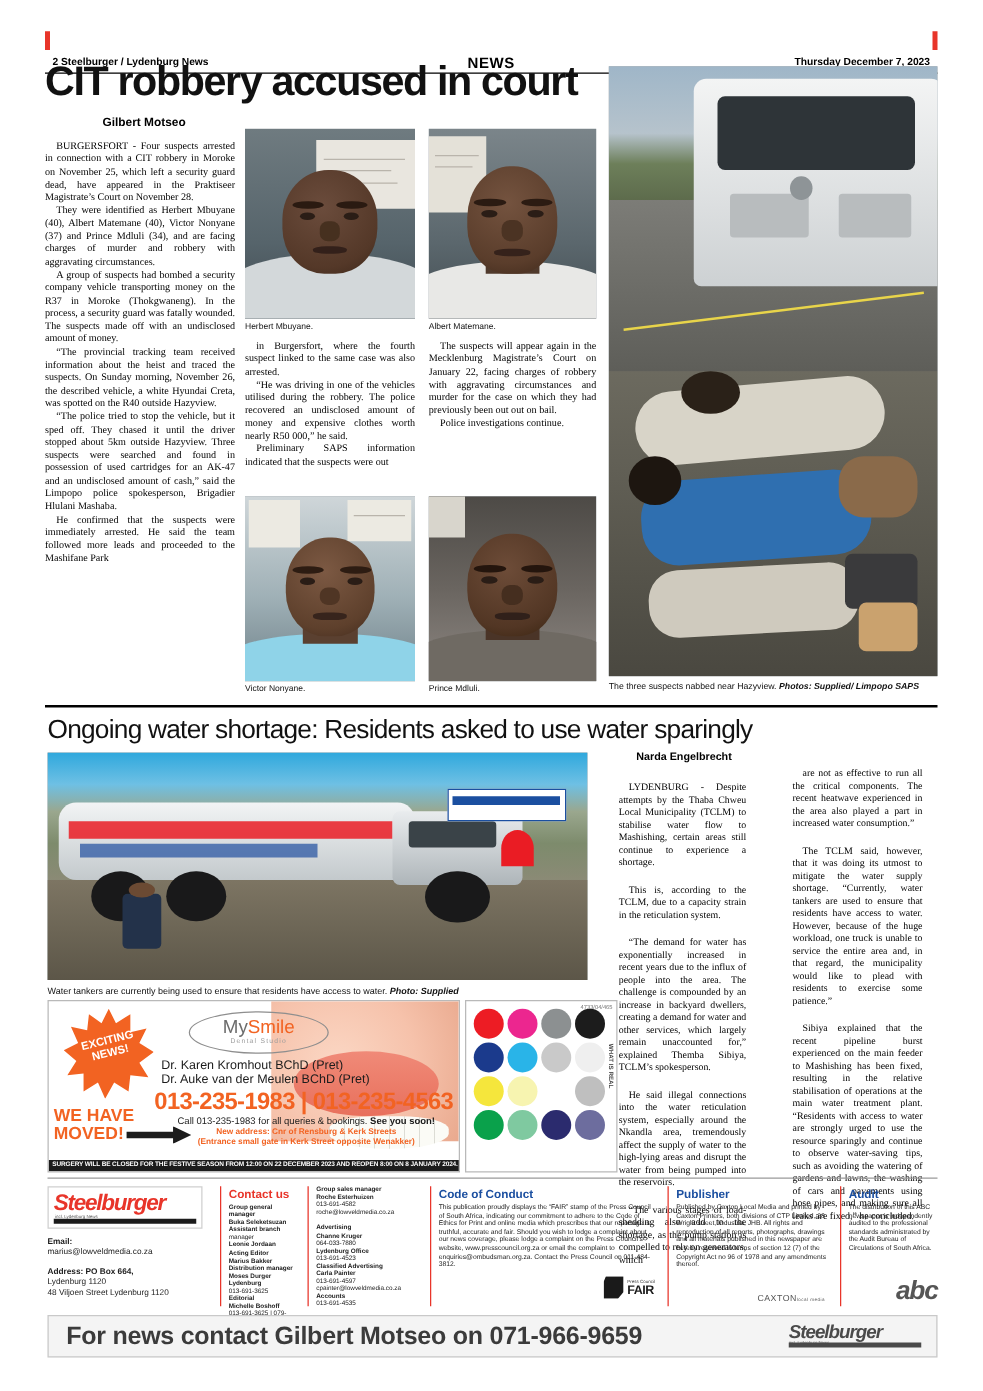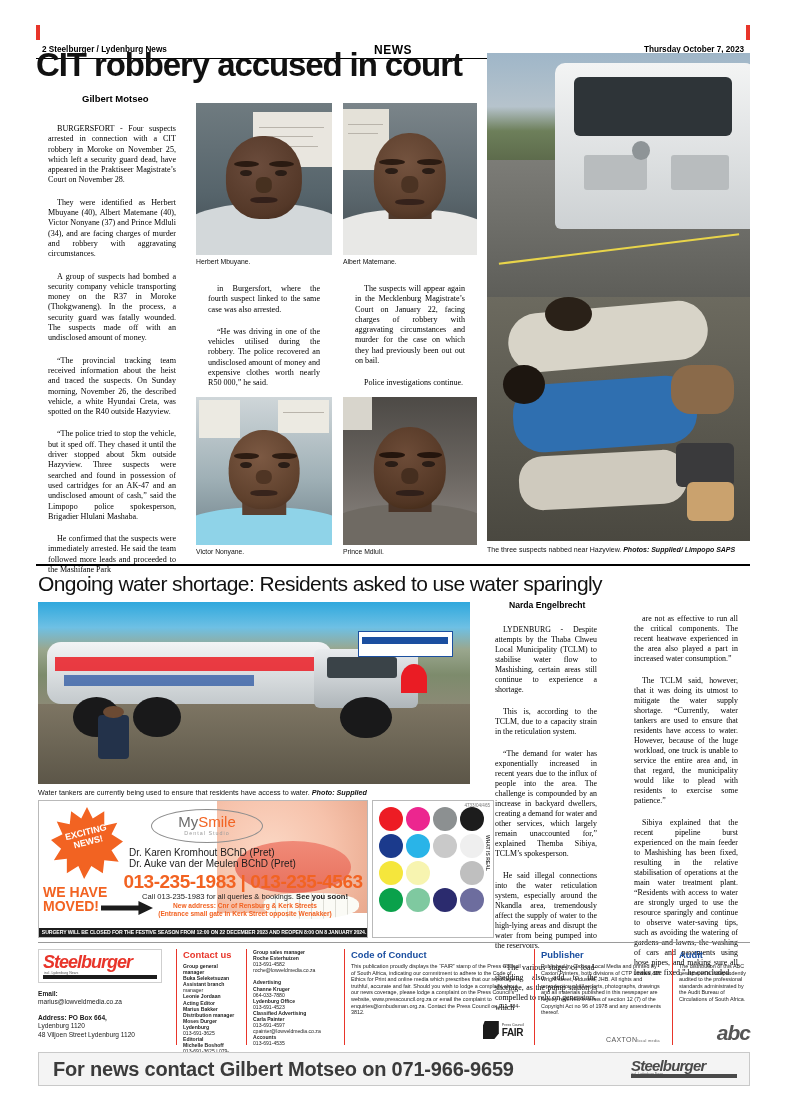--- a/index.html
+++ b/index.html
@@ -34,21 +34,21 @@
     letter-spacing:-1.1px;
     color:#111;
   }
   .byline1 {
     position:absolute; left:82px; top:93px;
     font-family:"Liberation Sans", sans-serif; font-weight:700; font-size:9.5px;
   }
 
   
   .a1col { position:absolute; font-size:8.1px; line-height:10.3px; text-align:justify; }
-  .a1col p { text-indent: 9px; margin:12px; }
+  .a1col p { text-indent: 9px; margin:0; }
   .a1col p.first { text-indent: 9px; }
   #a1c1 { left:36px; top:112px; width:152px; }
   #a1c2 { left:196px; top:272px; width:136px; }
   #a1c3 { left:343px; top:272px; width:134px; }
 
   
   .photo { position:absolute; overflow:hidden; background:#9aa3a8; }
   .pcap { position:absolute; font-family:"Liberation Sans", sans-serif; font-size:6.8px; color:#111; }
 
   #ph-mbuyane { left:196px; top:103px; width:136px; height:152px; }
@@ -193,21 +193,21 @@
 </head>
 <body>
 
 <div class="page">
 
   <div class="mast-rule-l"></div>
   <div class="mast-rule-r"></div>
   <div class="masthead">
     <span class="mast-left">2 Steelburger / Lydenburg News</span>
     <span class="mast-center">NEWS</span>
-    <span class="mast-right">Thursday October 7, 2023</span>
+    <span class="mast-right">Thursday December 7, 2023</span>
   </div>
 
   <div class="headline1">CIT robbery accused in court</div>
   <div class="byline1">Gilbert Motseo</div>
 
   <div class="a1col" id="a1c1">
       <p class="first">BURGERSFORT - Four suspects arrested in connection with a CIT robbery in Moroke on November 25, which left a security guard dead, have appeared in the Praktiseer Magistrate’s Court on November 28.</p>
       <p>They were identified as Herbert Mbuyane (40), Albert Matemane (40), Victor Nonyane (37) and Prince Mdluli (34), and are facing charges of murder and robbery with aggravating circumstances.</p>
       <p>A group of suspects had bombed a security company vehicle transporting money on the R37 in Moroke (Thokgwaneng). In the process, a security guard was fatally wounded. The suspects made off with an undisclosed amount of money.</p>
       <p>“The provincial tracking team received information about the heist and traced the suspects. On Sunday morning, November 26, the described vehicle, a white Hyundai Creta, was spotted on the R40 outside Hazyview.</p>

